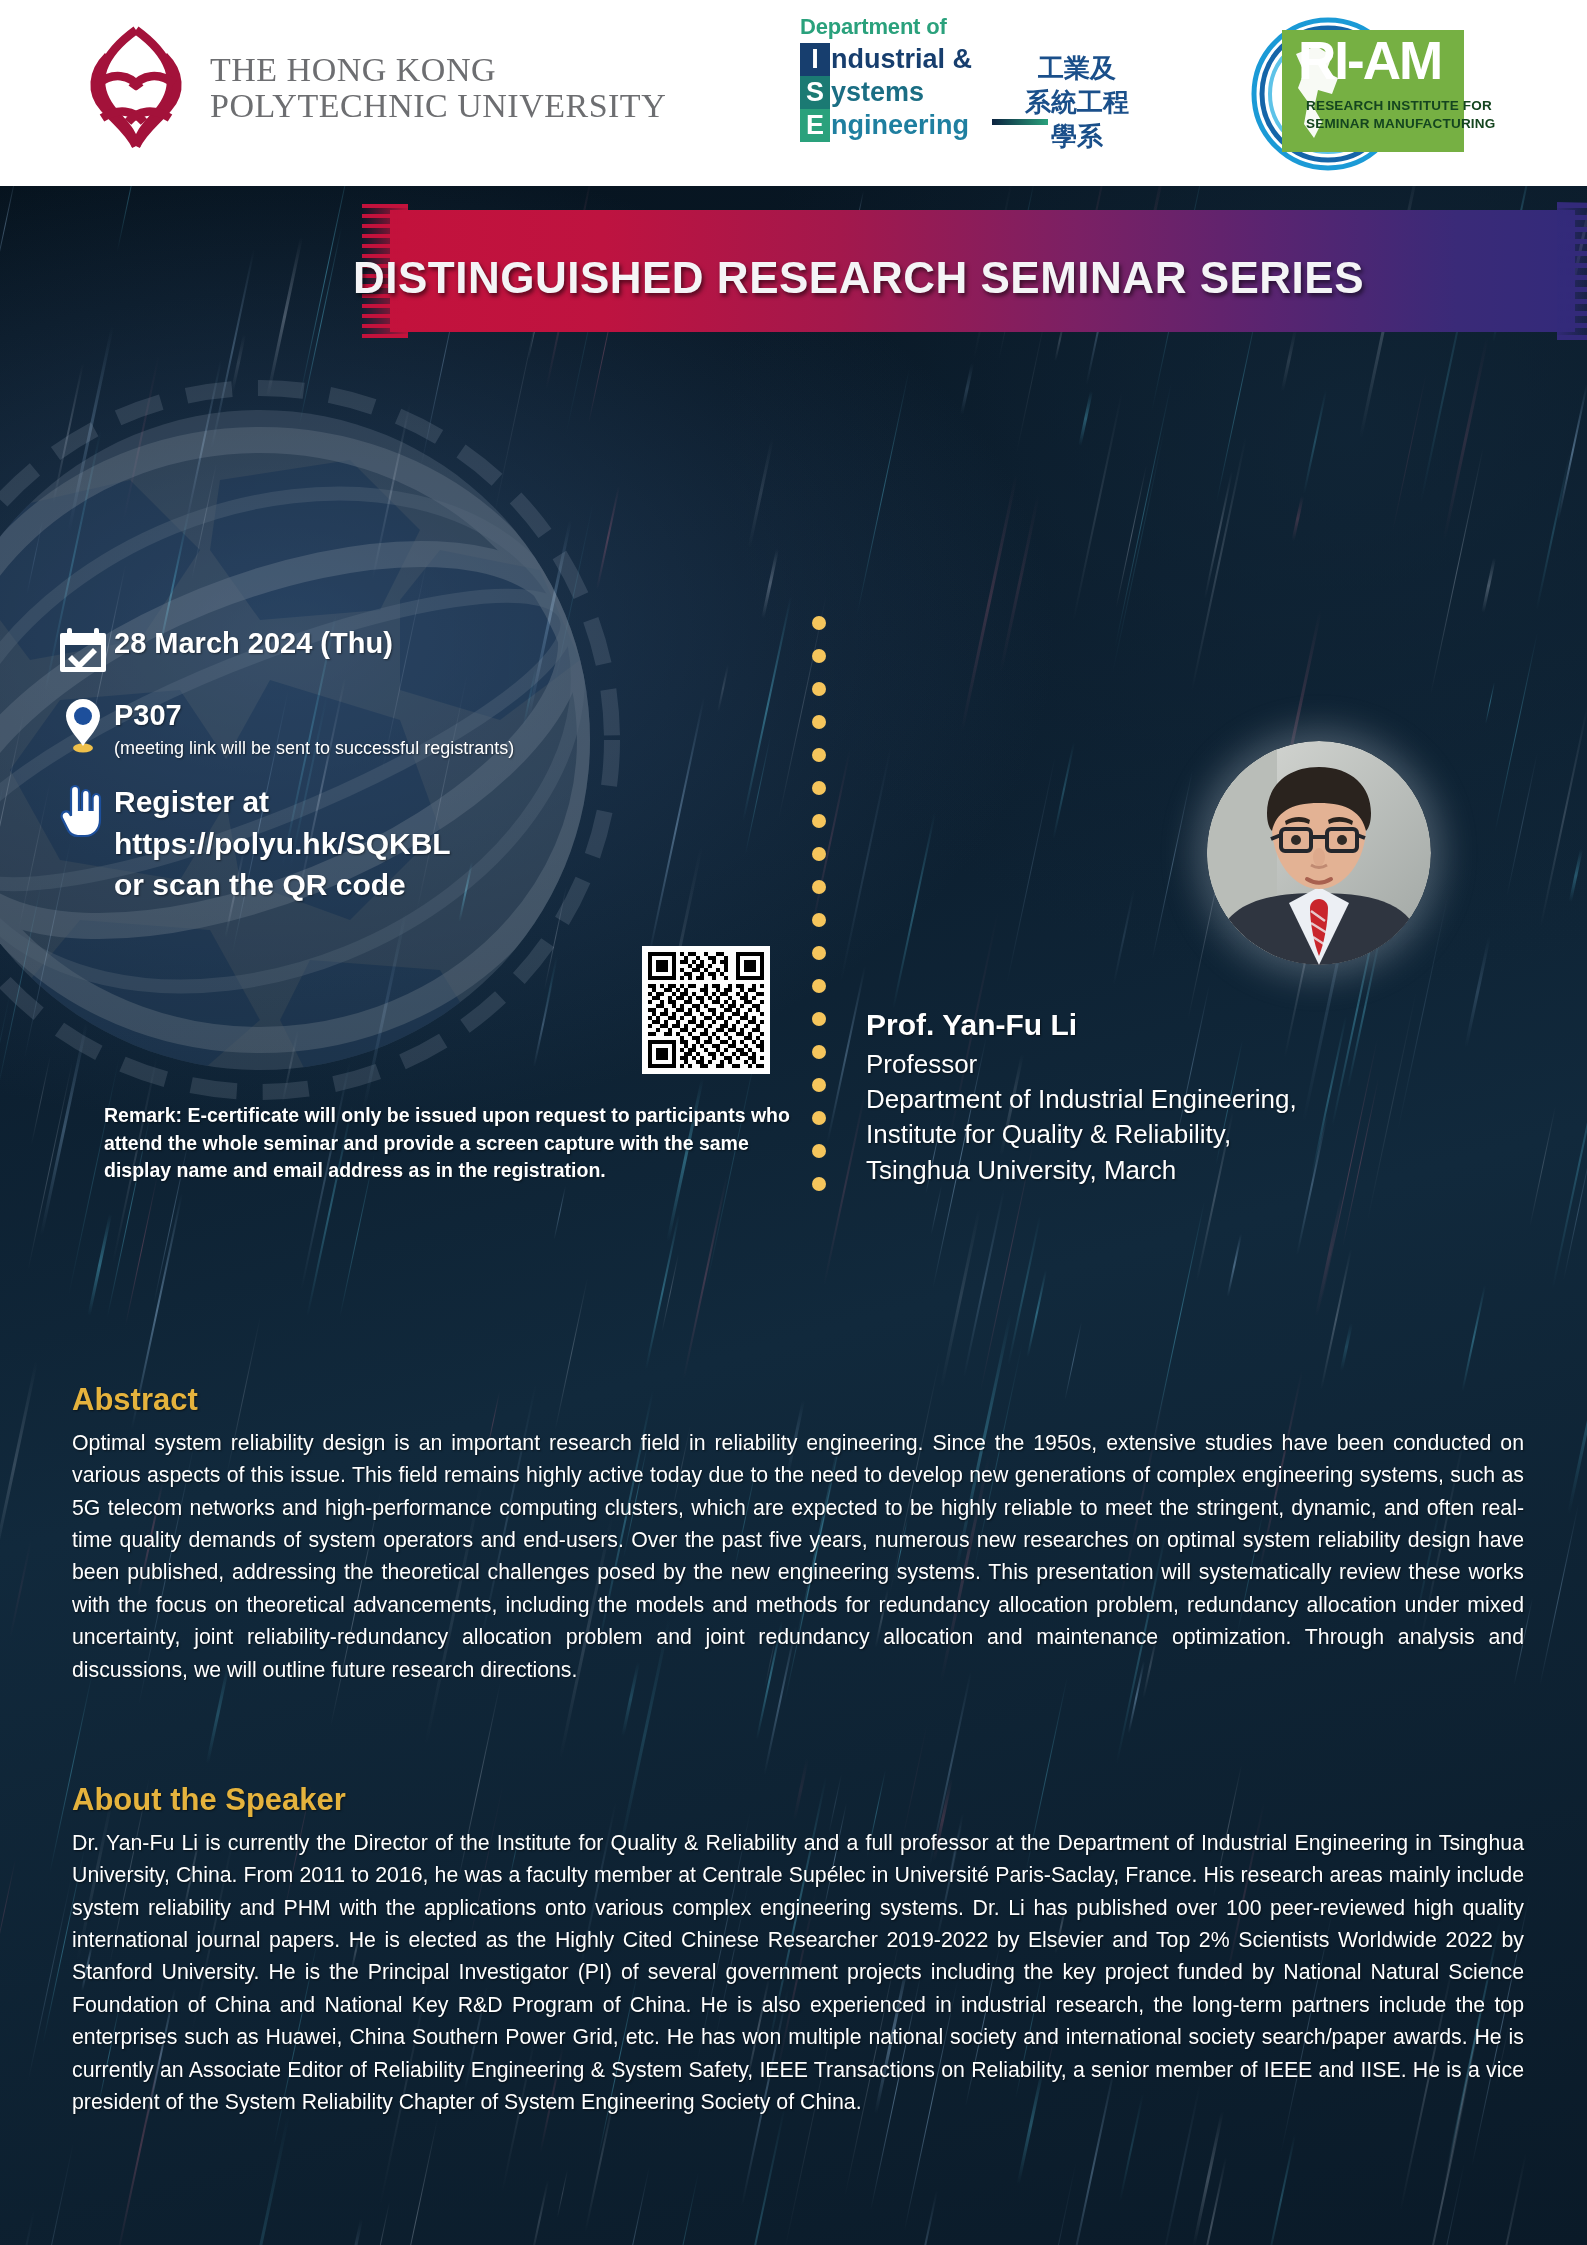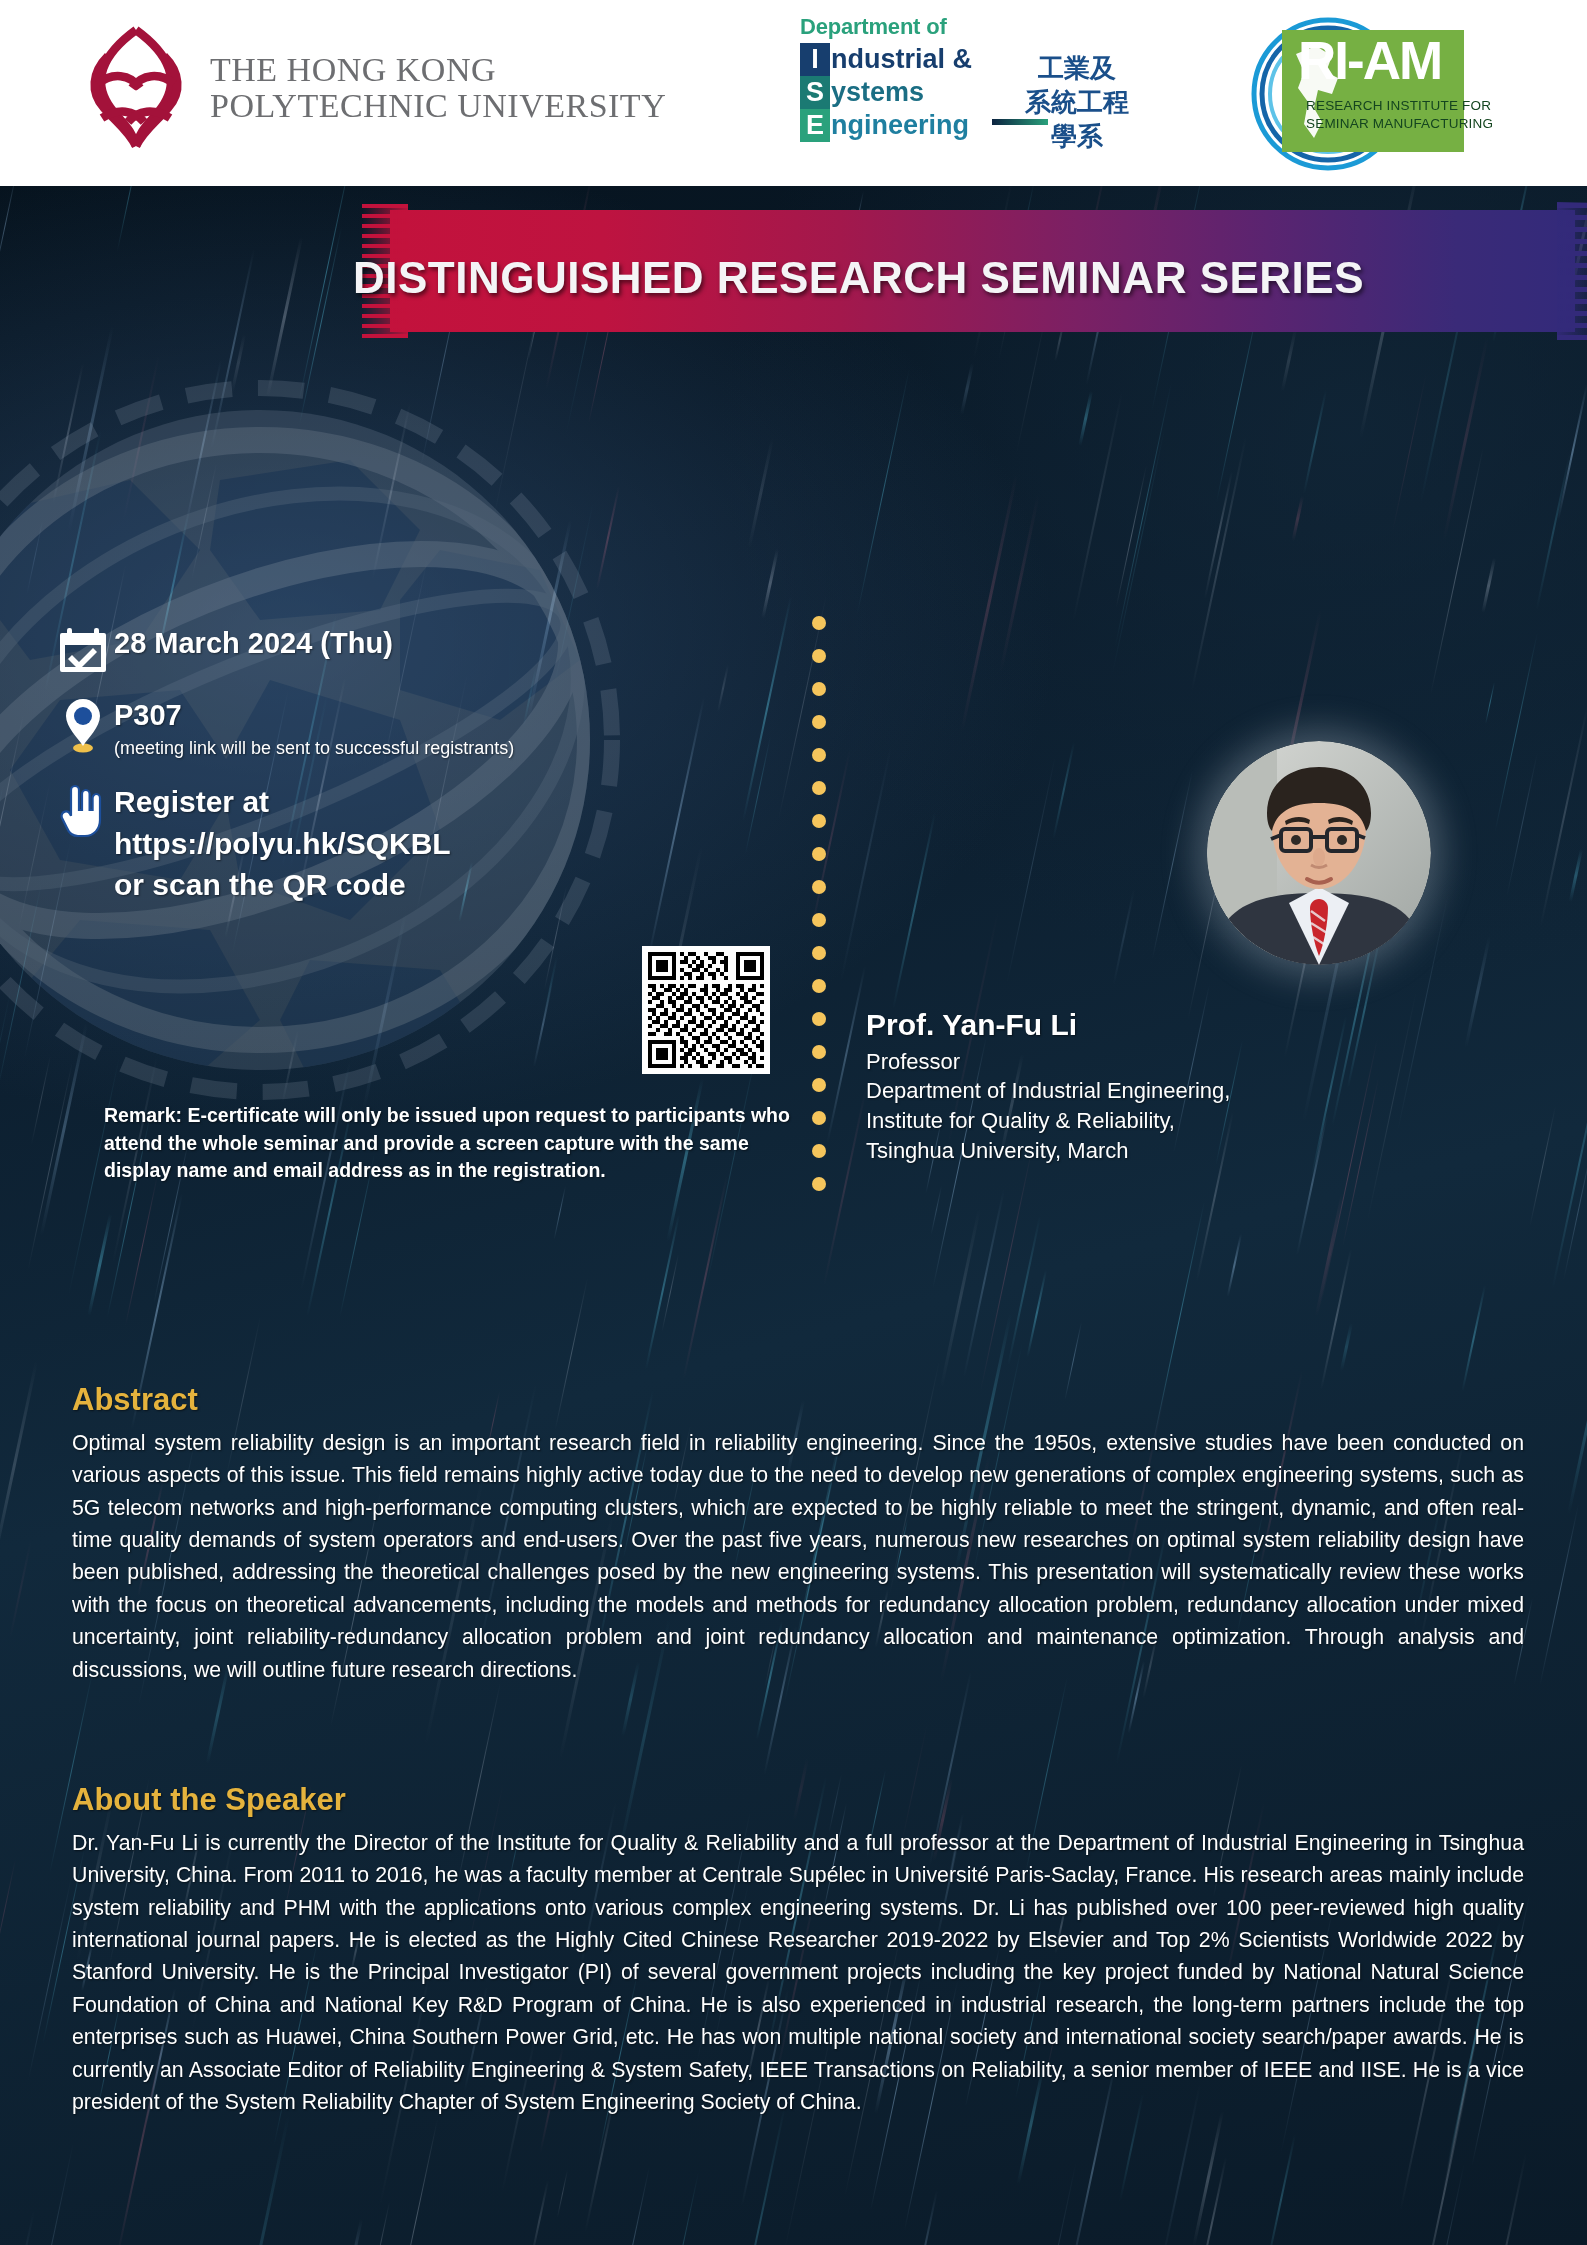--- a/index.html
+++ b/index.html
@@ -69,21 +69,21 @@
   .riam-sq {
     position: absolute; left: 42px; top: 16px; width: 182px; height: 122px;
     background: #76b043;
   }
   .riam-title {
     position: absolute; left: 58px; top: 20px; color: #fff;
     font-size: 53px; font-weight: bold; letter-spacing: -2px; line-height: 1;
     font-family: "Liberation Sans", sans-serif;
   }
   .riam-sub1, .riam-sub2 {
-    position: absolute; left: 66px; color: #14451f; font-weight: normal;
+    position: absolute; left: 66px; color: #14451f; font-weight: bold;
     font-size: 13.5px; letter-spacing: .2px; white-space: nowrap; text-align: right;
   }
   .riam-sub1 { top: 84px; }
   .riam-sub2 { top: 102px; }
   .riam-globe {
     position: absolute; left: 48px; top: 24px; width: 70px; height: 105px;
     opacity: .95;
   }
 
   
@@ -223,21 +223,21 @@
     border-radius: 50%; overflow: hidden;
     box-shadow: 0 0 34px 12px rgba(205,215,225,.28);
   }
   .photo svg { display: block; width: 100%; height: 100%; }
   .speaker { position: absolute; left: 866px; top: 420px; width: 540px; }
   .sp-name {
     font-size: 30px; font-weight: bold; color: #ffffff; line-height: 1.25;
     text-shadow: 1px 1px 2px rgba(0,0,0,.5); margin-bottom: 3px;
   }
   .sp-line {
-    font-size: 22px; color: #ffffff; line-height: 1.36;
+    font-size: 26px; color: #ffffff; line-height: 1.36;
     text-shadow: 1px 1px 2px rgba(0,0,0,.5);
   }
 
   
   .section { position: absolute; left: 72px; width: 1452px; z-index: 20; }
   #abstract-section { top: 1382px; }
   #speaker-section { top: 1782px; }
   .sec-head {
     font-size: 31px; font-weight: bold; color: #e5b33d; margin-bottom: 9px;
     text-shadow: 1px 1px 2px rgba(0,0,0,.5);

